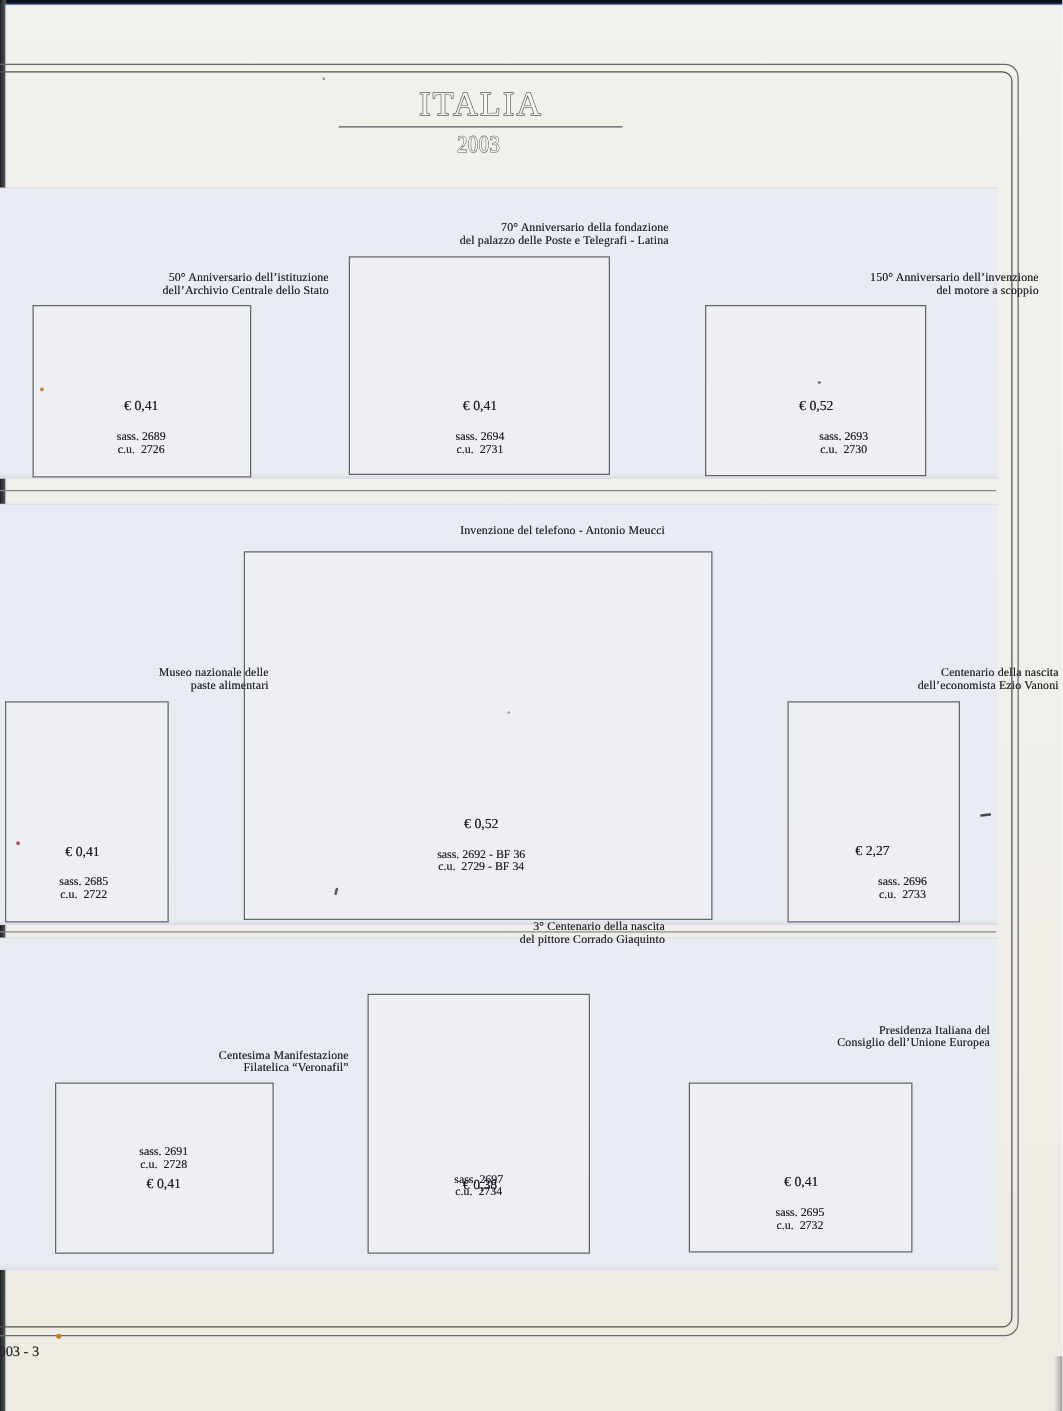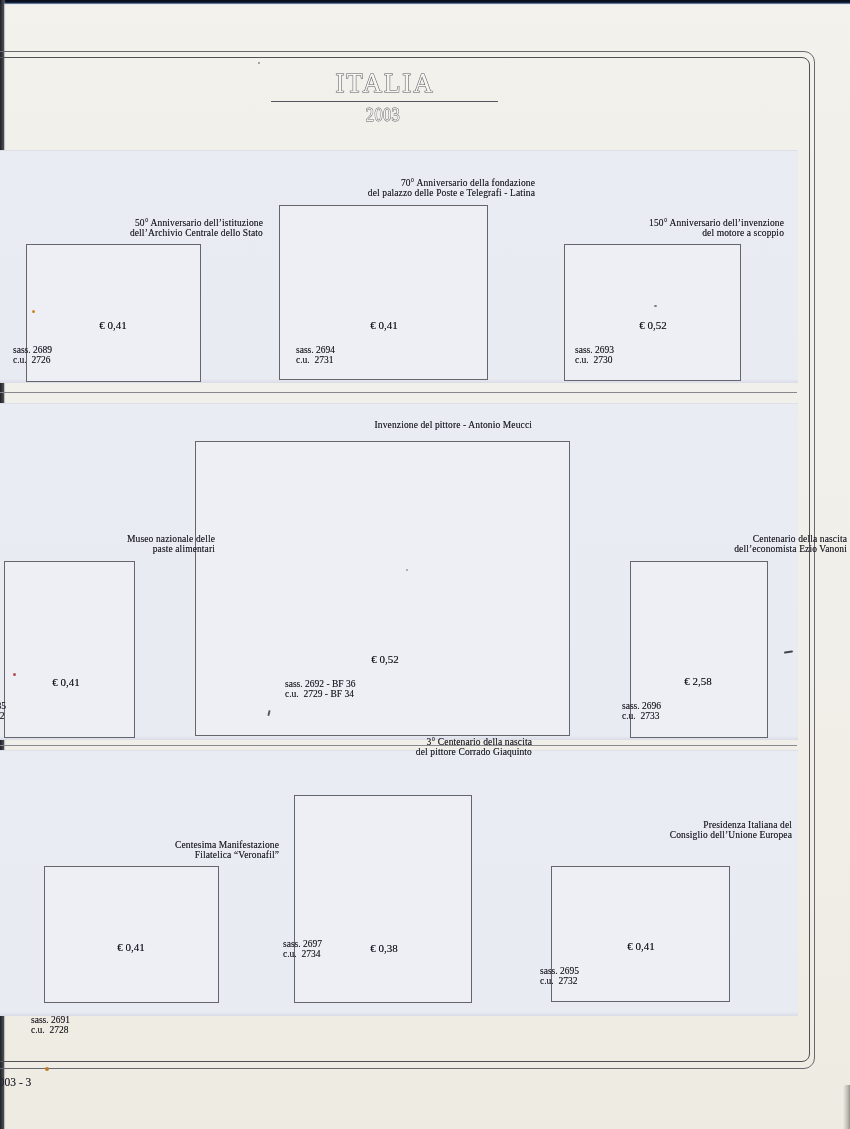--- a/index.html
+++ b/index.html
@@ -5,21 +5,21 @@
   html,body{margin:0;padding:0}
   body{width:850px;height:1129px;position:relative;overflow:hidden;
        background:linear-gradient(180deg,#f4f2ed 0%,#f2f0ea 10%,#f1efe9 60%,#eeebe2 100%);
        font-family:"Liberation Serif",serif;color:#1f1f28}
   .abs{position:absolute}
   .band{position:absolute;left:0;width:798px;
         background:linear-gradient(180deg,#d6d9e3 0,#e9ecf3 1.5px,#e8ebf2 calc(100% - 4px),#d9dce6 100%)}
   .box{position:absolute;border:1px solid #65656c;background:#edeff5}
   .cap{position:absolute;text-align:right;font-size:9.5px;line-height:10px;letter-spacing:.12px;color:#1e1e26;text-shadow:0 0 .5px rgba(30,30,40,.6)}
   .val{position:absolute;text-align:center;font-size:11px;line-height:11px;color:#16161e;text-shadow:0 0 .5px rgba(20,20,30,.6)}
-  .cat{position:absolute;font-size:9.5px;line-height:10px;color:#1e1e26;text-shadow:0 0 .5px rgba(30,30,40,.6)}
+  .cat{position:absolute;text-align:center;font-size:9.5px;line-height:10px;color:#1e1e26;text-shadow:0 0 .5px rgba(30,30,40,.6)}
 </style>
 </head>
 <body>
 
 <div class="abs" style="left:0;top:0;width:850px;height:5px;background:linear-gradient(180deg,#0a0e1a 0,#0c1224 40%,#1e3a66 62%,#dfe6f2 85%,#f2f0eb 100%)"></div>
 
 <div class="abs" style="left:0;top:0;width:6px;height:1129px;background:linear-gradient(90deg,rgba(20,22,30,.95) 0,#3e4046 2.5px,#4a4c52 3.8px,rgba(130,132,138,.5) 4.4px,rgba(180,180,185,.15) 5px,rgba(0,0,0,0) 6px)"></div>
 
 <div class="abs" style="left:-30px;top:51px;width:843px;height:1016px;border:1px solid #686870;border-radius:11px"></div>
 
@@ -44,77 +44,77 @@
 <div class="abs" style="left:0;top:392px;width:797px;height:1px;background:#87878f"></div>
 
 <div class="abs" style="left:0;top:745px;width:797px;height:1px;background:#87878f"></div>
 
 <div class="cap" style="left:235px;top:177.5px;width:300px">70° Anniversario della fondazione<br>del palazzo delle Poste e Telegrafi - Latina</div>
 
 <div class="box" style="left:279px;top:205px;width:207px;height:173px"></div>
 
 <div class="val" style="left:284px;top:320px;width:200px">€ 0,41</div>
 
-<div class="cat" style="left:296px;top:345px;width:200px">sass. 2694<br>c.u.&nbsp;&nbsp;2731</div>
+<div class="cat" style="left:284px;top:345px;width:200px">sass. 2694<br>c.u.&nbsp;&nbsp;2731</div>
 
 <div class="cap" style="left:-37px;top:217.5px;width:300px">50° Anniversario dell’istituzione<br>dell’Archivio Centrale dello Stato</div>
 
 <div class="box" style="left:26px;top:244px;width:173px;height:136px"></div>
 
 <div class="val" style="left:13px;top:320px;width:200px">€ 0,41</div>
 
 <div class="cat" style="left:13px;top:345px;width:200px">sass. 2689<br>c.u.&nbsp;&nbsp;2726</div>
 
-<div class="cap" style="left:484px;top:217.5px;width:300px">150° Anniversario dell’invenzione<br>del motore a scoppio</div>
+<div class="cap" style="left:531px;top:217.5px;width:300px">150° Anniversario dell’invenzione<br>del motore a scoppio</div>
 
 <div class="box" style="left:564px;top:244px;width:175px;height:135px"></div>
 
 <div class="val" style="left:553px;top:320px;width:200px">€ 0,52</div>
 
 <div class="cat" style="left:575px;top:345px;width:200px">sass. 2693<br>c.u.&nbsp;&nbsp;2730</div>
 
-<div class="cap" style="left:232px;top:420px;width:300px">Invenzione del pittore - Antonio Meucci</div>
+<div class="cap" style="left:232px;top:420px;width:300px">Invenzione del telefono - Antonio Meucci</div>
 
 <div class="box" style="left:195px;top:441px;width:373px;height:293px"></div>
 
 <div class="val" style="left:285px;top:653.5px;width:200px">€ 0,52</div>
 
 <div class="cat" style="left:285px;top:678.5px;width:200px">sass. 2692 - BF 36<br>c.u.&nbsp;&nbsp;2729 - BF 34</div>
 
 <div class="cap" style="left:-85px;top:534px;width:300px">Museo nazionale delle<br>paste alimentari</div>
 
 <div class="box" style="left:4px;top:561px;width:129px;height:175px"></div>
 
 <div class="val" style="left:-34px;top:677px;width:200px">€ 0,41</div>
 
 <div class="cat" style="left:-33px;top:701px;width:200px">sass. 2685<br>c.u.&nbsp;&nbsp;2722</div>
 
 <div class="cap" style="left:547px;top:533.5px;width:300px">Centenario della nascita<br>dell’economista Ezio Vanoni</div>
 
 <div class="box" style="left:630px;top:561px;width:136px;height:175px"></div>
 
-<div class="val" style="left:598px;top:676px;width:200px">€ 2,58</div>
+<div class="val" style="left:598px;top:676px;width:200px">€ 2,27</div>
 
 <div class="cat" style="left:622px;top:701px;width:200px">sass. 2696<br>c.u.&nbsp;&nbsp;2733</div>
 
 <div class="cap" style="left:232px;top:737px;width:300px">3° Centenario della nascita<br>del pittore Corrado Giaquinto</div>
 
 <div class="box" style="left:294px;top:795px;width:176px;height:206px"></div>
 
 <div class="val" style="left:284px;top:942.5px;width:200px">€ 0,38</div>
 
 <div class="cat" style="left:283px;top:939px;width:200px">sass. 2697<br>c.u.&nbsp;&nbsp;2734</div>
 
 <div class="cap" style="left:-21px;top:840px;width:300px">Centesima Manifestazione<br>Filatelica “Veronafil”</div>
 
 <div class="box" style="left:44px;top:866px;width:173px;height:135px"></div>
 
 <div class="val" style="left:31px;top:942px;width:200px">€ 0,41</div>
 
-<div class="cat" style="left:31px;top:1015px;width:200px">sass. 2691<br>c.u.&nbsp;&nbsp;2728</div>
+<div class="cat" style="left:31px;top:917px;width:200px">sass. 2691<br>c.u.&nbsp;&nbsp;2728</div>
 
 <div class="cap" style="left:492px;top:820px;width:300px">Presidenza Italiana del<br>Consiglio dell’Unione Europea</div>
 
 <div class="box" style="left:551px;top:866px;width:177px;height:134px"></div>
 
 <div class="val" style="left:541px;top:940.5px;width:200px">€ 0,41</div>
 
 <div class="cat" style="left:540px;top:966px;width:200px">sass. 2695<br>c.u.&nbsp;&nbsp;2732</div>
 
 <div class="abs" style="left:-7px;top:1076px;font-size:11.5px;color:#26262e;text-shadow:0 0 .5px rgba(30,30,40,.6)">2003 - 3</div>

